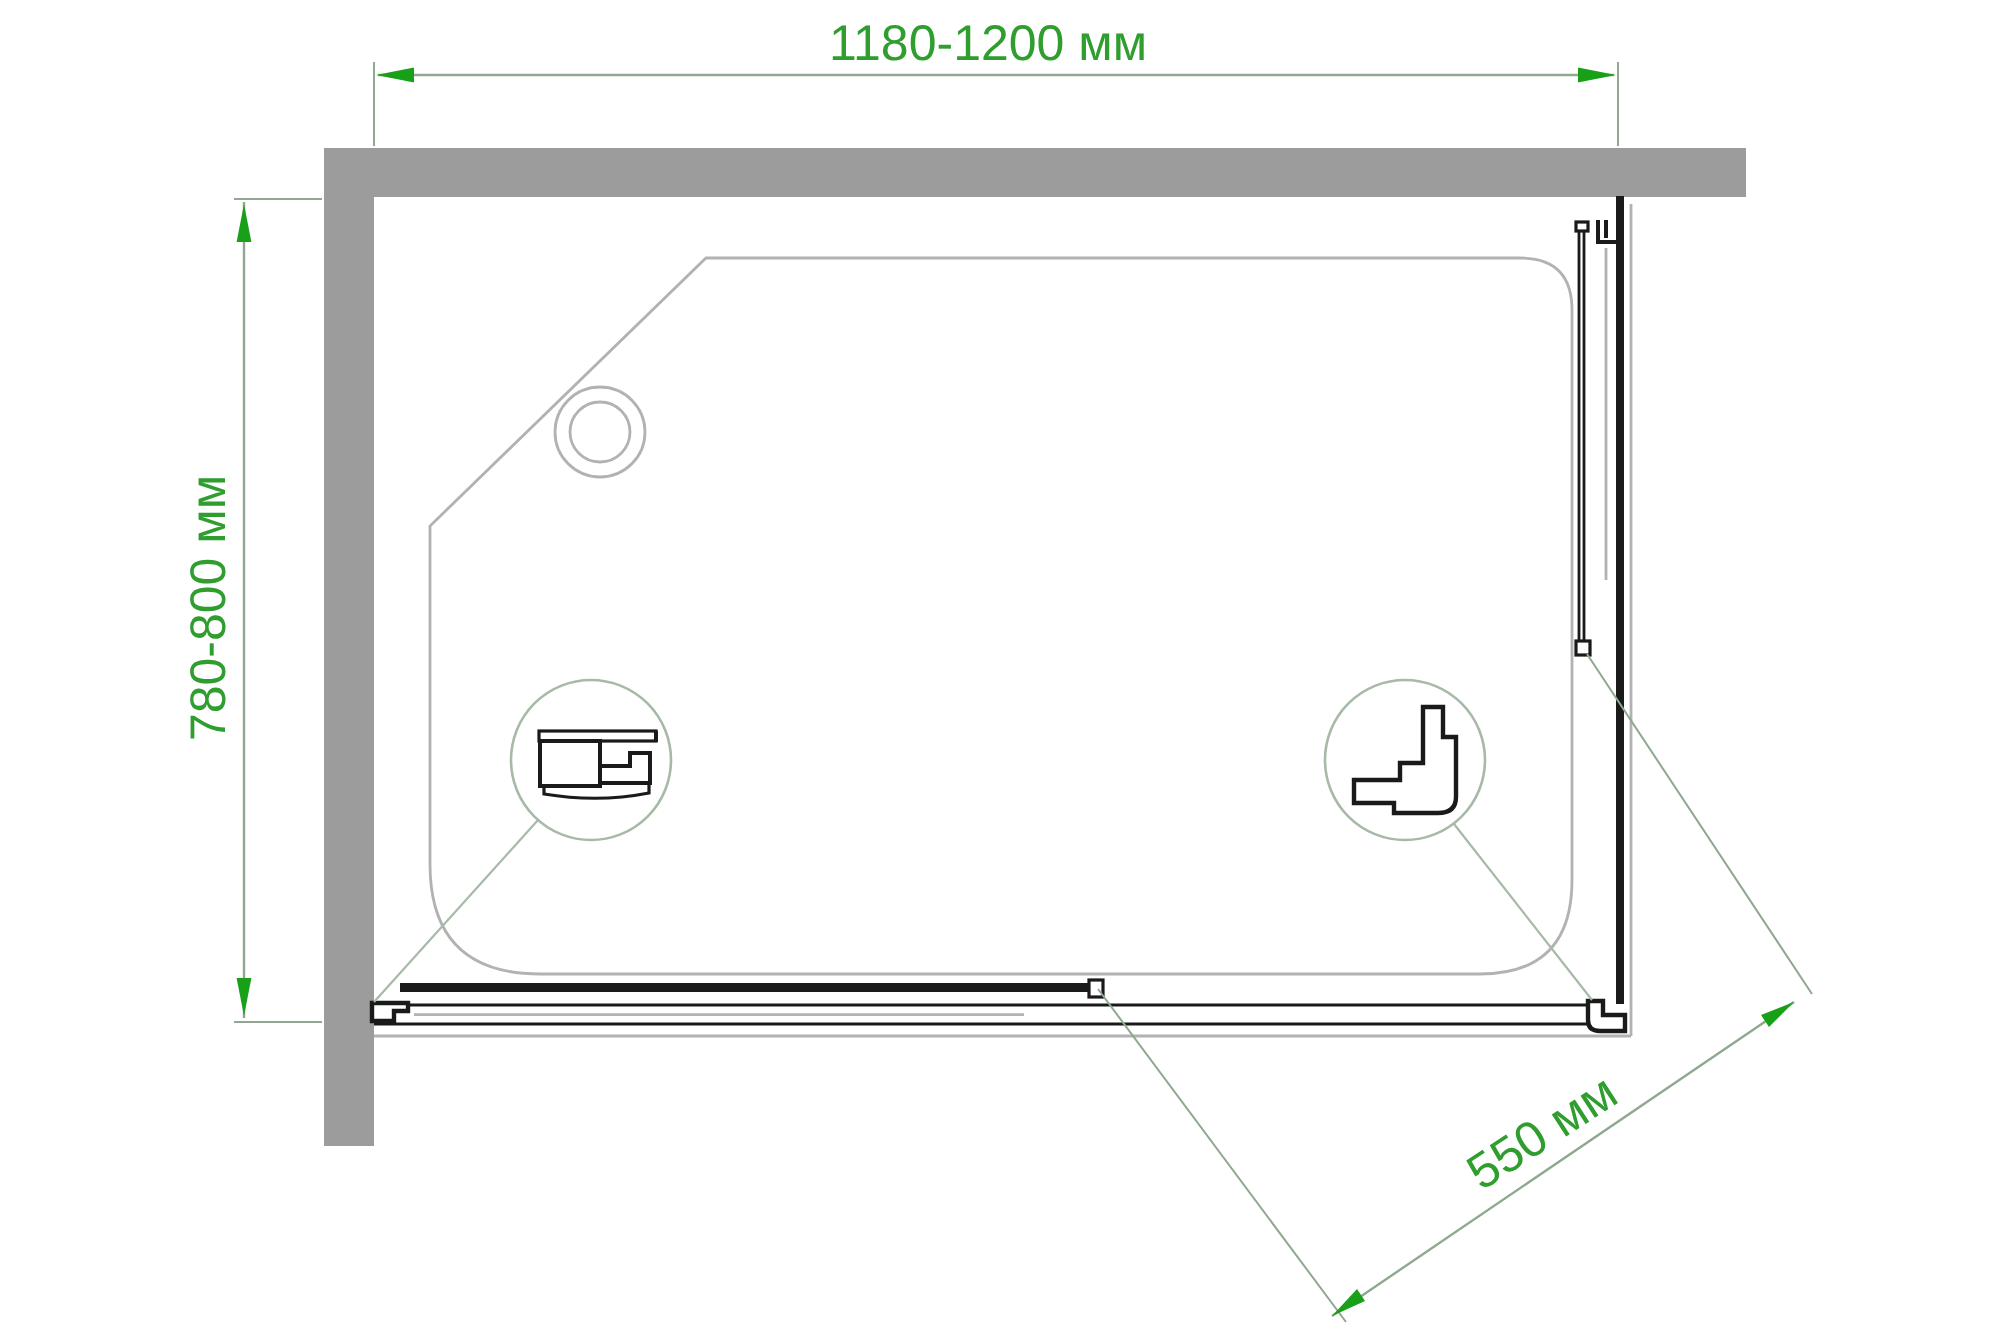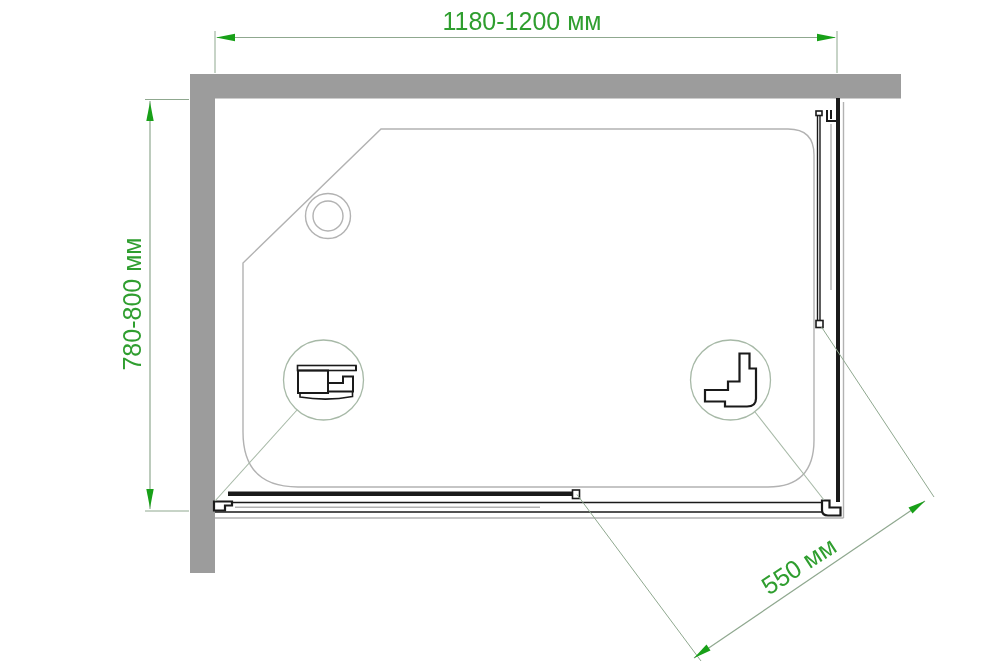--- a/index.html
+++ b/index.html
@@ -13,21 +13,20 @@
     --bg: #ffffff;
   }
   html, body { margin: 0; padding: 0; background: #fff; }
   .stage {
     position: relative;
     width: 940px;
     height: 667px;
     background: var(--bg);
     overflow: hidden;
     font-family: "Liberation Sans", sans-serif;
-    padding-left: 28px;
   }
   svg { display: block; }
 
   .wall    { fill: var(--wall); stroke: none; }
   .t       { stroke: var(--tray-line); stroke-width: 1.4; fill: none; }
   .blkf    { fill: var(--ink); stroke: none; }
   .blk2    { stroke: var(--ink); stroke-width: 2; fill: none; }
   .blk14   { stroke: var(--ink); stroke-width: 1.4; fill: none; }
   .blk16   { stroke: var(--ink); stroke-width: 1.6; fill: none; }
   .blks    { stroke: var(--ink); stroke-width: 1.6; fill: #ffffff; }

